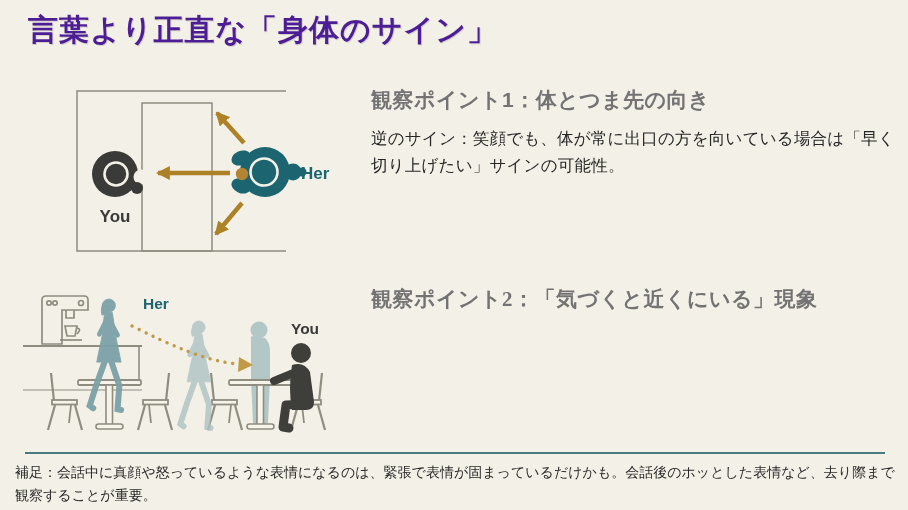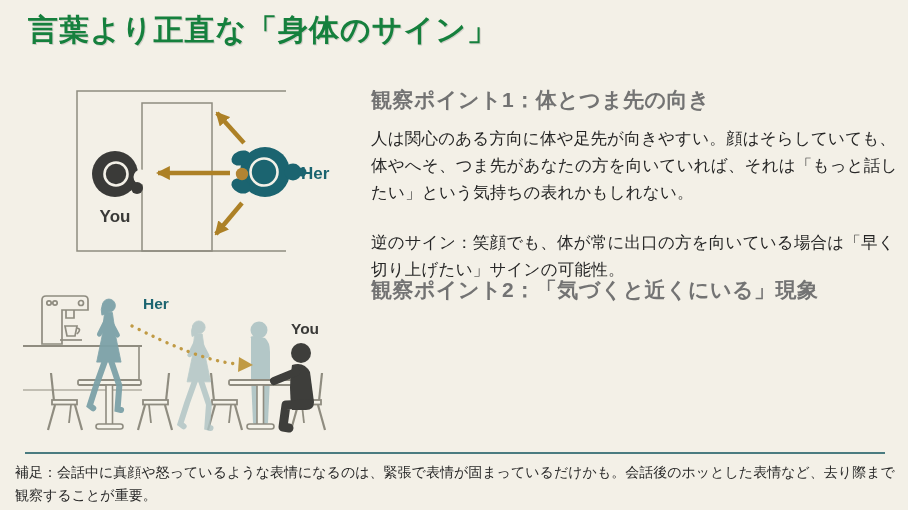--- a/index.html
+++ b/index.html
@@ -7,30 +7,30 @@
   body {
     position:relative;
     width:908px; height:510px;
     background:#f3f0e7;
     font-family:"Liberation Sans","DejaVu Sans",sans-serif;
     color:#262626;
     overflow:hidden;
   }
   .slide-title {
     position:absolute; left:28px; top:10px;
-    font-size:30px; font-weight:bold; color:#15803d;
+    font-size:30px; font-weight:bold; color:#4c1d95;
     letter-spacing:1px;
     text-shadow:1px 1px 0 rgba(60,60,60,0.18);
   }
   .diagram { position:absolute; }
   #diagram-top  { left:20px; top:80px; }
   #diagram-cafe { left:20px; top:278px; }
   .text-col { position:absolute; left:371px; width:528px; }
   #section-1 { top:86px; }
-  #section-2 { top:276px; }
+  #section-2 { top:285px;font-family:Liberation Serif, serif; }
   .section-heading {
     font-size:21px; font-weight:bold; color:#737373;
     margin-bottom:11px; letter-spacing:0.5px;
   }
   .section-body {
     font-size:16.5px; line-height:27px; color:#262626;
     letter-spacing:0.2px;
   }
   .section-body + .section-body { margin-top:23px; }
   .footer-divider {
@@ -158,21 +158,20 @@
     <circle cx="281" cy="75" r="10" fill="#3e3e3b"></circle>
     <path d="M272,87 Q284,83 290,94 L294,124 Q294,132 286,132 L272,132 Q268,110 272,87 Z" fill="#3e3e3b"></path>
     <path d="M276,94 L254,103" fill="none" stroke="#3e3e3b" stroke-width="8" stroke-linecap="round"></path>
     <path d="M288,126 L266,127 L263,149 L269,150" fill="none" stroke="#3e3e3b" stroke-width="9" stroke-linecap="round" stroke-linejoin="round"></path>
   </g>
   <text x="285" y="56" text-anchor="middle" class="lbl-you-sm">You</text>
 </svg>
 
 <section id="section-1" class="text-col">
   <h2 class="section-heading">観察ポイント1：体とつま先の向き</h2>
-  <p class="section-body">人は関心のある方向に体や足先が向きやすい。顔はそらしていても、体やへそ、つま先があなたの方を向いていれば、それは「もっと話したい」という気持ちの表れかもしれない。</p>
   <p class="section-body">逆のサイン：笑顔でも、体が常に出口の方を向いている場合は「早く切り上げたい」サインの可能性。</p>
 </section>
 
 <section id="section-2" class="text-col">
   <h2 class="section-heading">観察ポイント2：「気づくと近くにいる」現象</h2>
 </section>
 
 <div class="footer-divider"></div>
 <p class="footnote">補足：会話中に真顔や怒っているような表情になるのは、緊張で表情が固まっているだけかも。会話後のホッとした表情など、去り際まで観察することが重要。</p>
 

